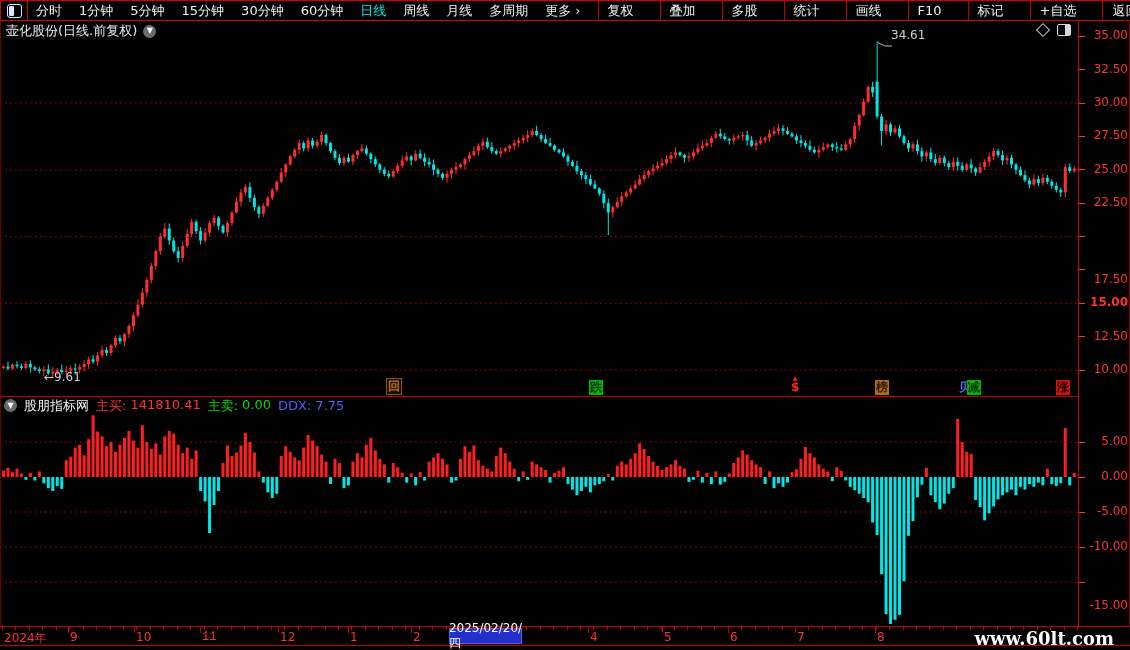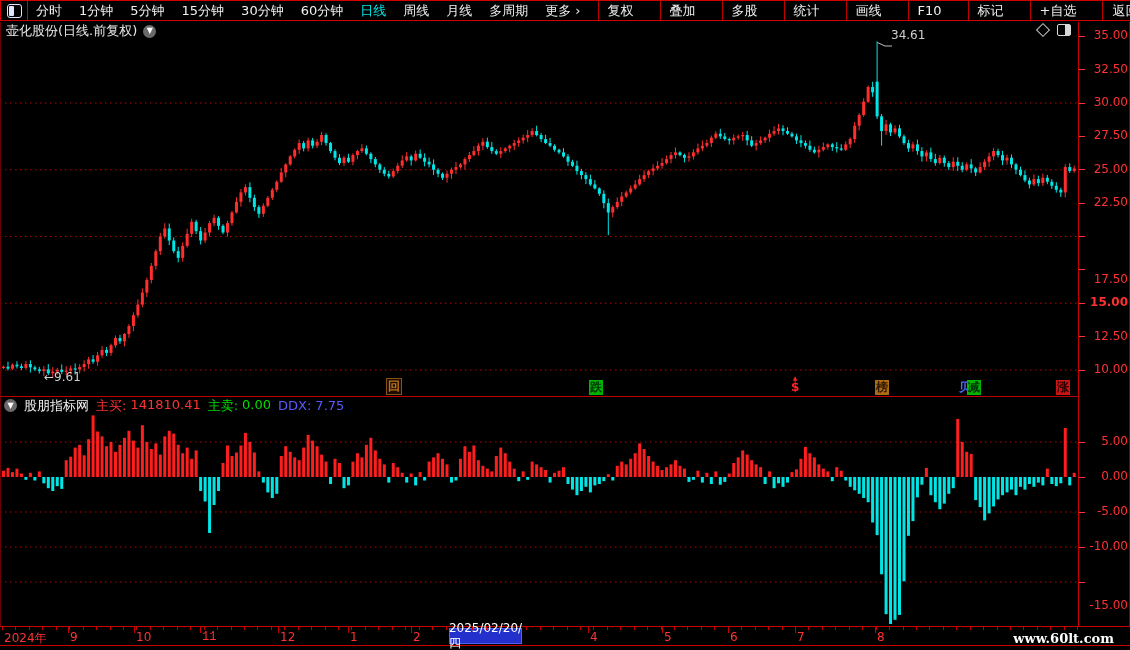--- a/index.html
+++ b/index.html
@@ -53,21 +53,21 @@
   
   .date-axis{position:absolute;left:0;top:626px;width:1130px;height:20px;box-sizing:border-box;
              border-top:1px solid #c80000;border-bottom:1px solid #c80000;background:#000;}
   .date-lbl{position:absolute;top:3px;color:#ff3232;font-size:12px;white-space:nowrap;}
   .date-tick{position:absolute;top:0;width:1px;background:#c80000;}
   .sel-date{position:absolute;top:1px;height:16px;background:#2330cc;color:#fff;font-size:12px;
             display:flex;align-items:center;justify-content:center;border:1px solid #5560ee;box-sizing:border-box;}
   
   .watermark{position:absolute;right:16px;bottom:2px;text-align:center;color:#fff;z-index:5;}
   .wm1{font-size:24px;font-weight:bold;letter-spacing:1px;line-height:26px;}
-  .wm2{font-family:"DejaVu Serif","Liberation Serif",serif;font-size:13px;font-weight:bold;line-height:19px;margin-left:21px;}
+  .wm2{font-family:"DejaVu Serif","Liberation Serif",serif;font-size:18px;font-weight:bold;line-height:19px;margin-left:21px;}
 </style>
 </head>
 <body>
 
 <div class="app">
 
   <div class="toolbar">
     <div class="tb-iconcell">
       <span class="panes-icon"></span>
     </div>

